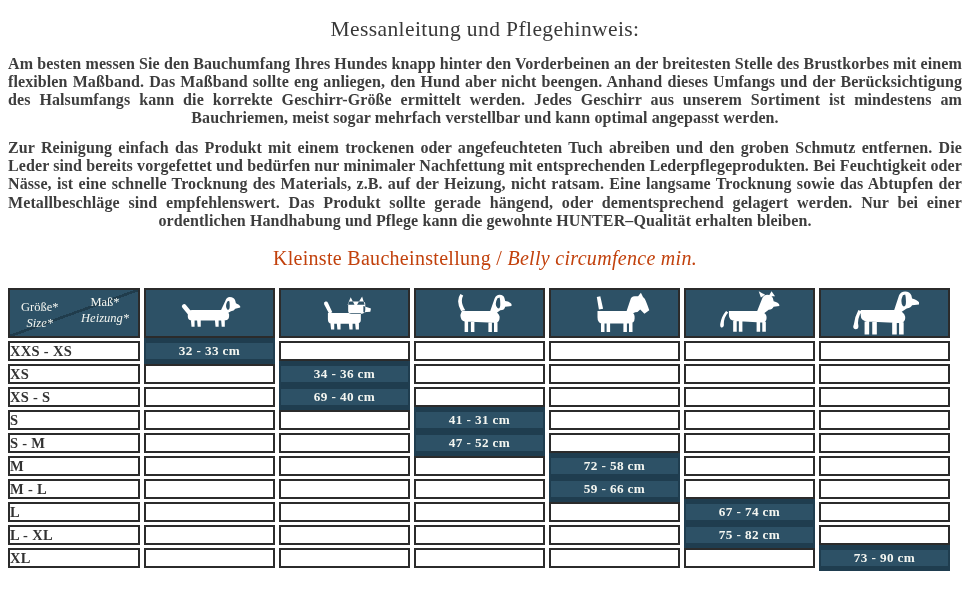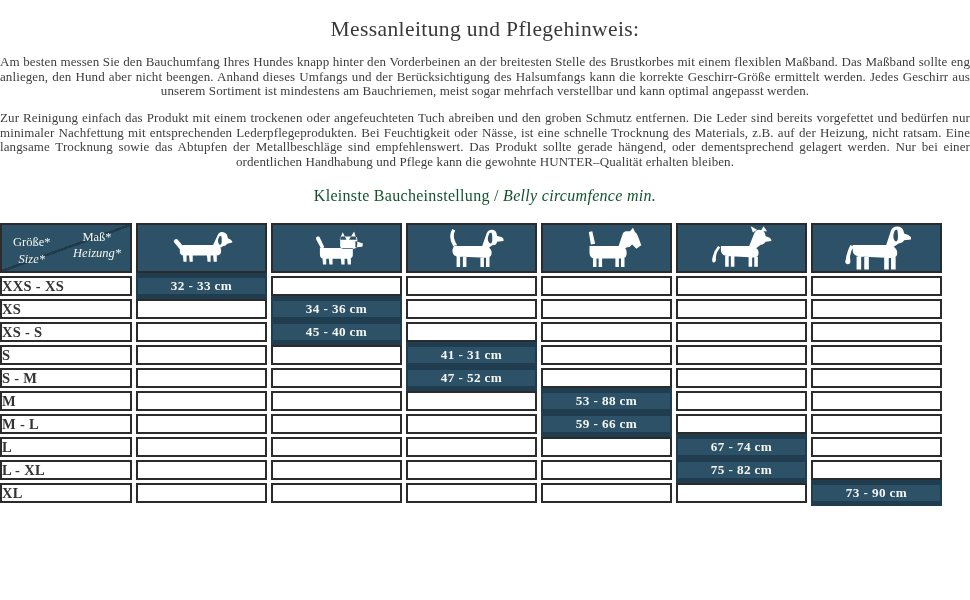--- a/index.html
+++ b/index.html
@@ -11,33 +11,33 @@
     --white-text:#f4f6f1;
   }
   *{box-sizing:border-box;}
   html,body{margin:0;padding:0;}
   body{
     width:970px;height:600px;overflow:hidden;
     background:var(--paper);
     font-family:"Liberation Serif","DejaVu Serif",serif;
     color:var(--ink);
   }
-  .page{padding:10px 0 0;}
+  .page{padding:10px 8px 0;}
   .page-title{
     font-size:21.5px;font-weight:400;letter-spacing:.4px;
     text-align:center;margin:7px 0 13px;color:#383838;
   }
   .body-text{
-    font-size:13px;line-height:1.13;letter-spacing:.1px;
+    font-size:16px;line-height:1.13;letter-spacing:.1px;
     text-align:justify;text-align-last:center;
-    margin:8px 0 12px;color:#3d3d3d;
+    margin:8px 0 12px;color:#3d3d3d;font-weight:bold;
   }
   .subtitle{
-    font-size:16px;font-weight:400;letter-spacing:.3px;
-    text-align:center;margin:17px 0 15px;color:#14532d;
+    font-size:20px;font-weight:400;letter-spacing:.3px;
+    text-align:center;margin:17px 0 15px;color:#c2410c;
   }
   .subtitle em{font-style:italic;}
 
   table.size-table{
     width:950px;margin:0 -4px;
     border-collapse:separate;border-spacing:4px 3px;
     table-layout:fixed;
   }
   .size-table th,.size-table td{
     border:2px solid var(--line);
@@ -191,21 +191,21 @@
           <td></td>
           <td class="range">34 - 36 cm</td>
           <td></td>
           <td></td>
           <td></td>
           <td></td>
         </tr>
         <tr>
           <th>XS - S</th>
           <td></td>
-          <td class="range">45 - 40 cm</td>
+          <td class="range">69 - 40 cm</td>
           <td></td>
           <td></td>
           <td></td>
           <td></td>
         </tr>
         <tr>
           <th>S</th>
           <td></td>
           <td></td>
           <td class="range">41 - 31 cm</td>
@@ -220,21 +220,21 @@
           <td class="range">47 - 52 cm</td>
           <td></td>
           <td></td>
           <td></td>
         </tr>
         <tr>
           <th>M</th>
           <td></td>
           <td></td>
           <td></td>
-          <td class="range">53 - 88 cm</td>
+          <td class="range">72 - 58 cm</td>
           <td></td>
           <td></td>
         </tr>
         <tr>
           <th>M - L</th>
           <td></td>
           <td></td>
           <td></td>
           <td class="range">59 - 66 cm</td>
           <td></td>

